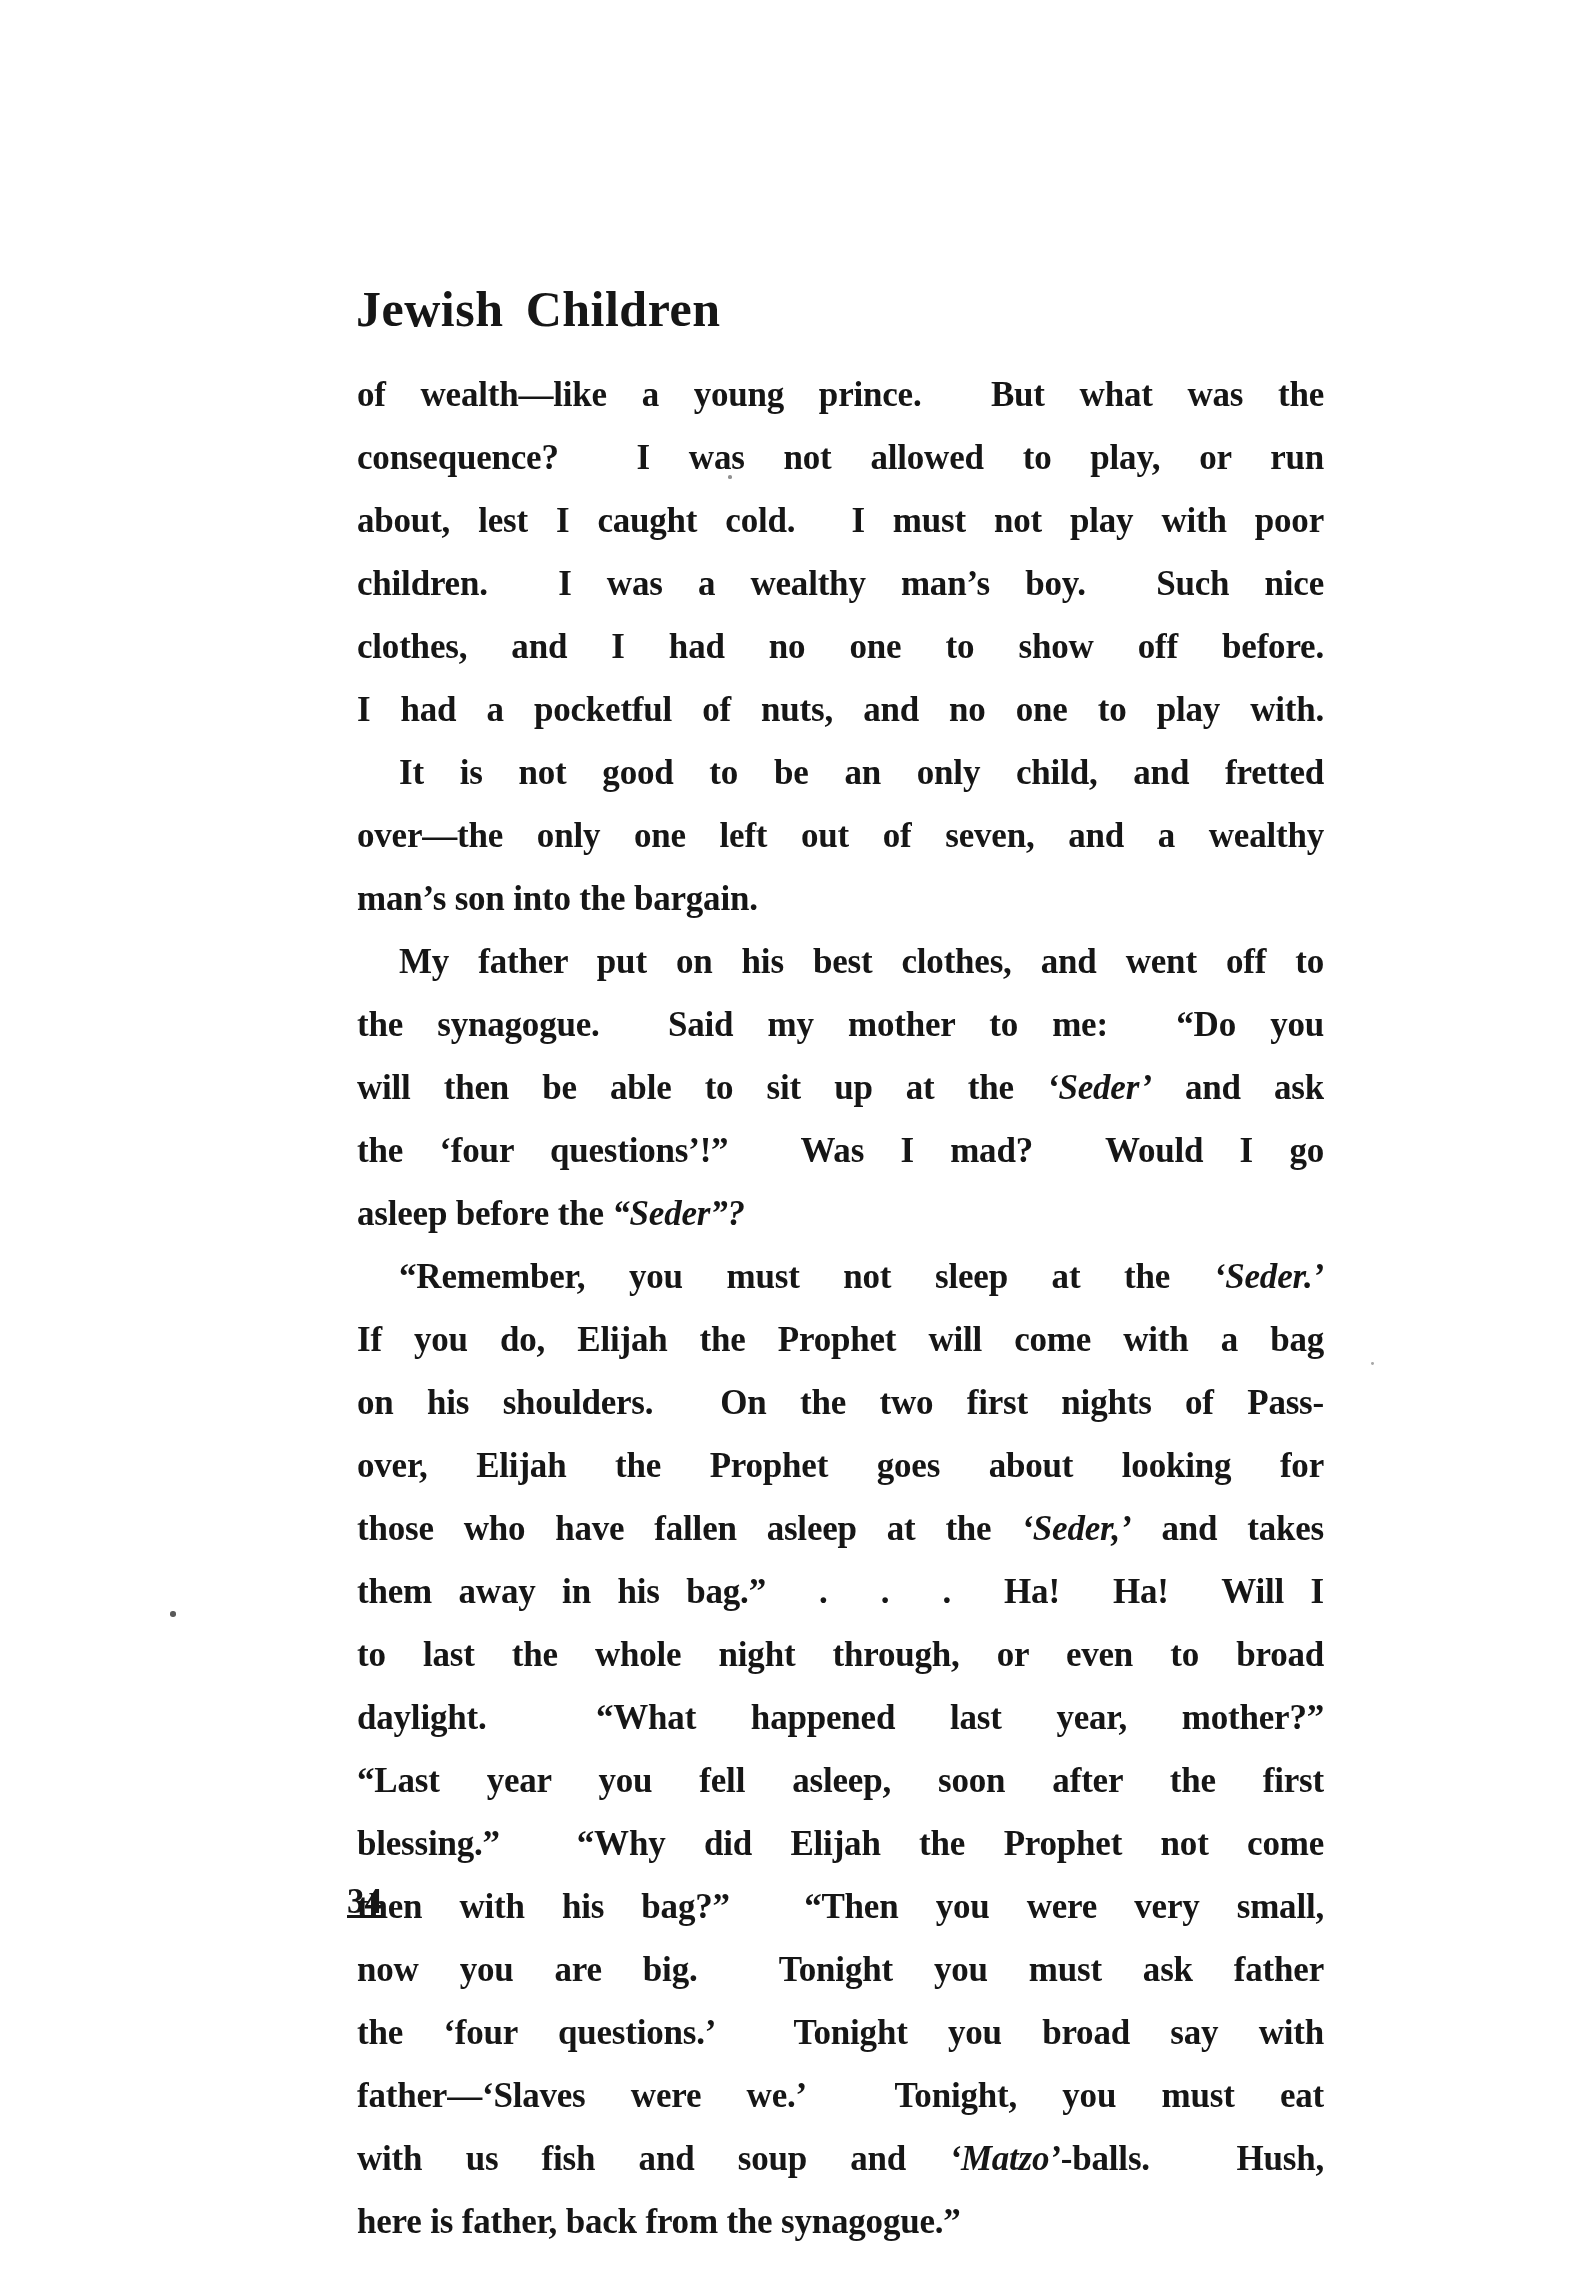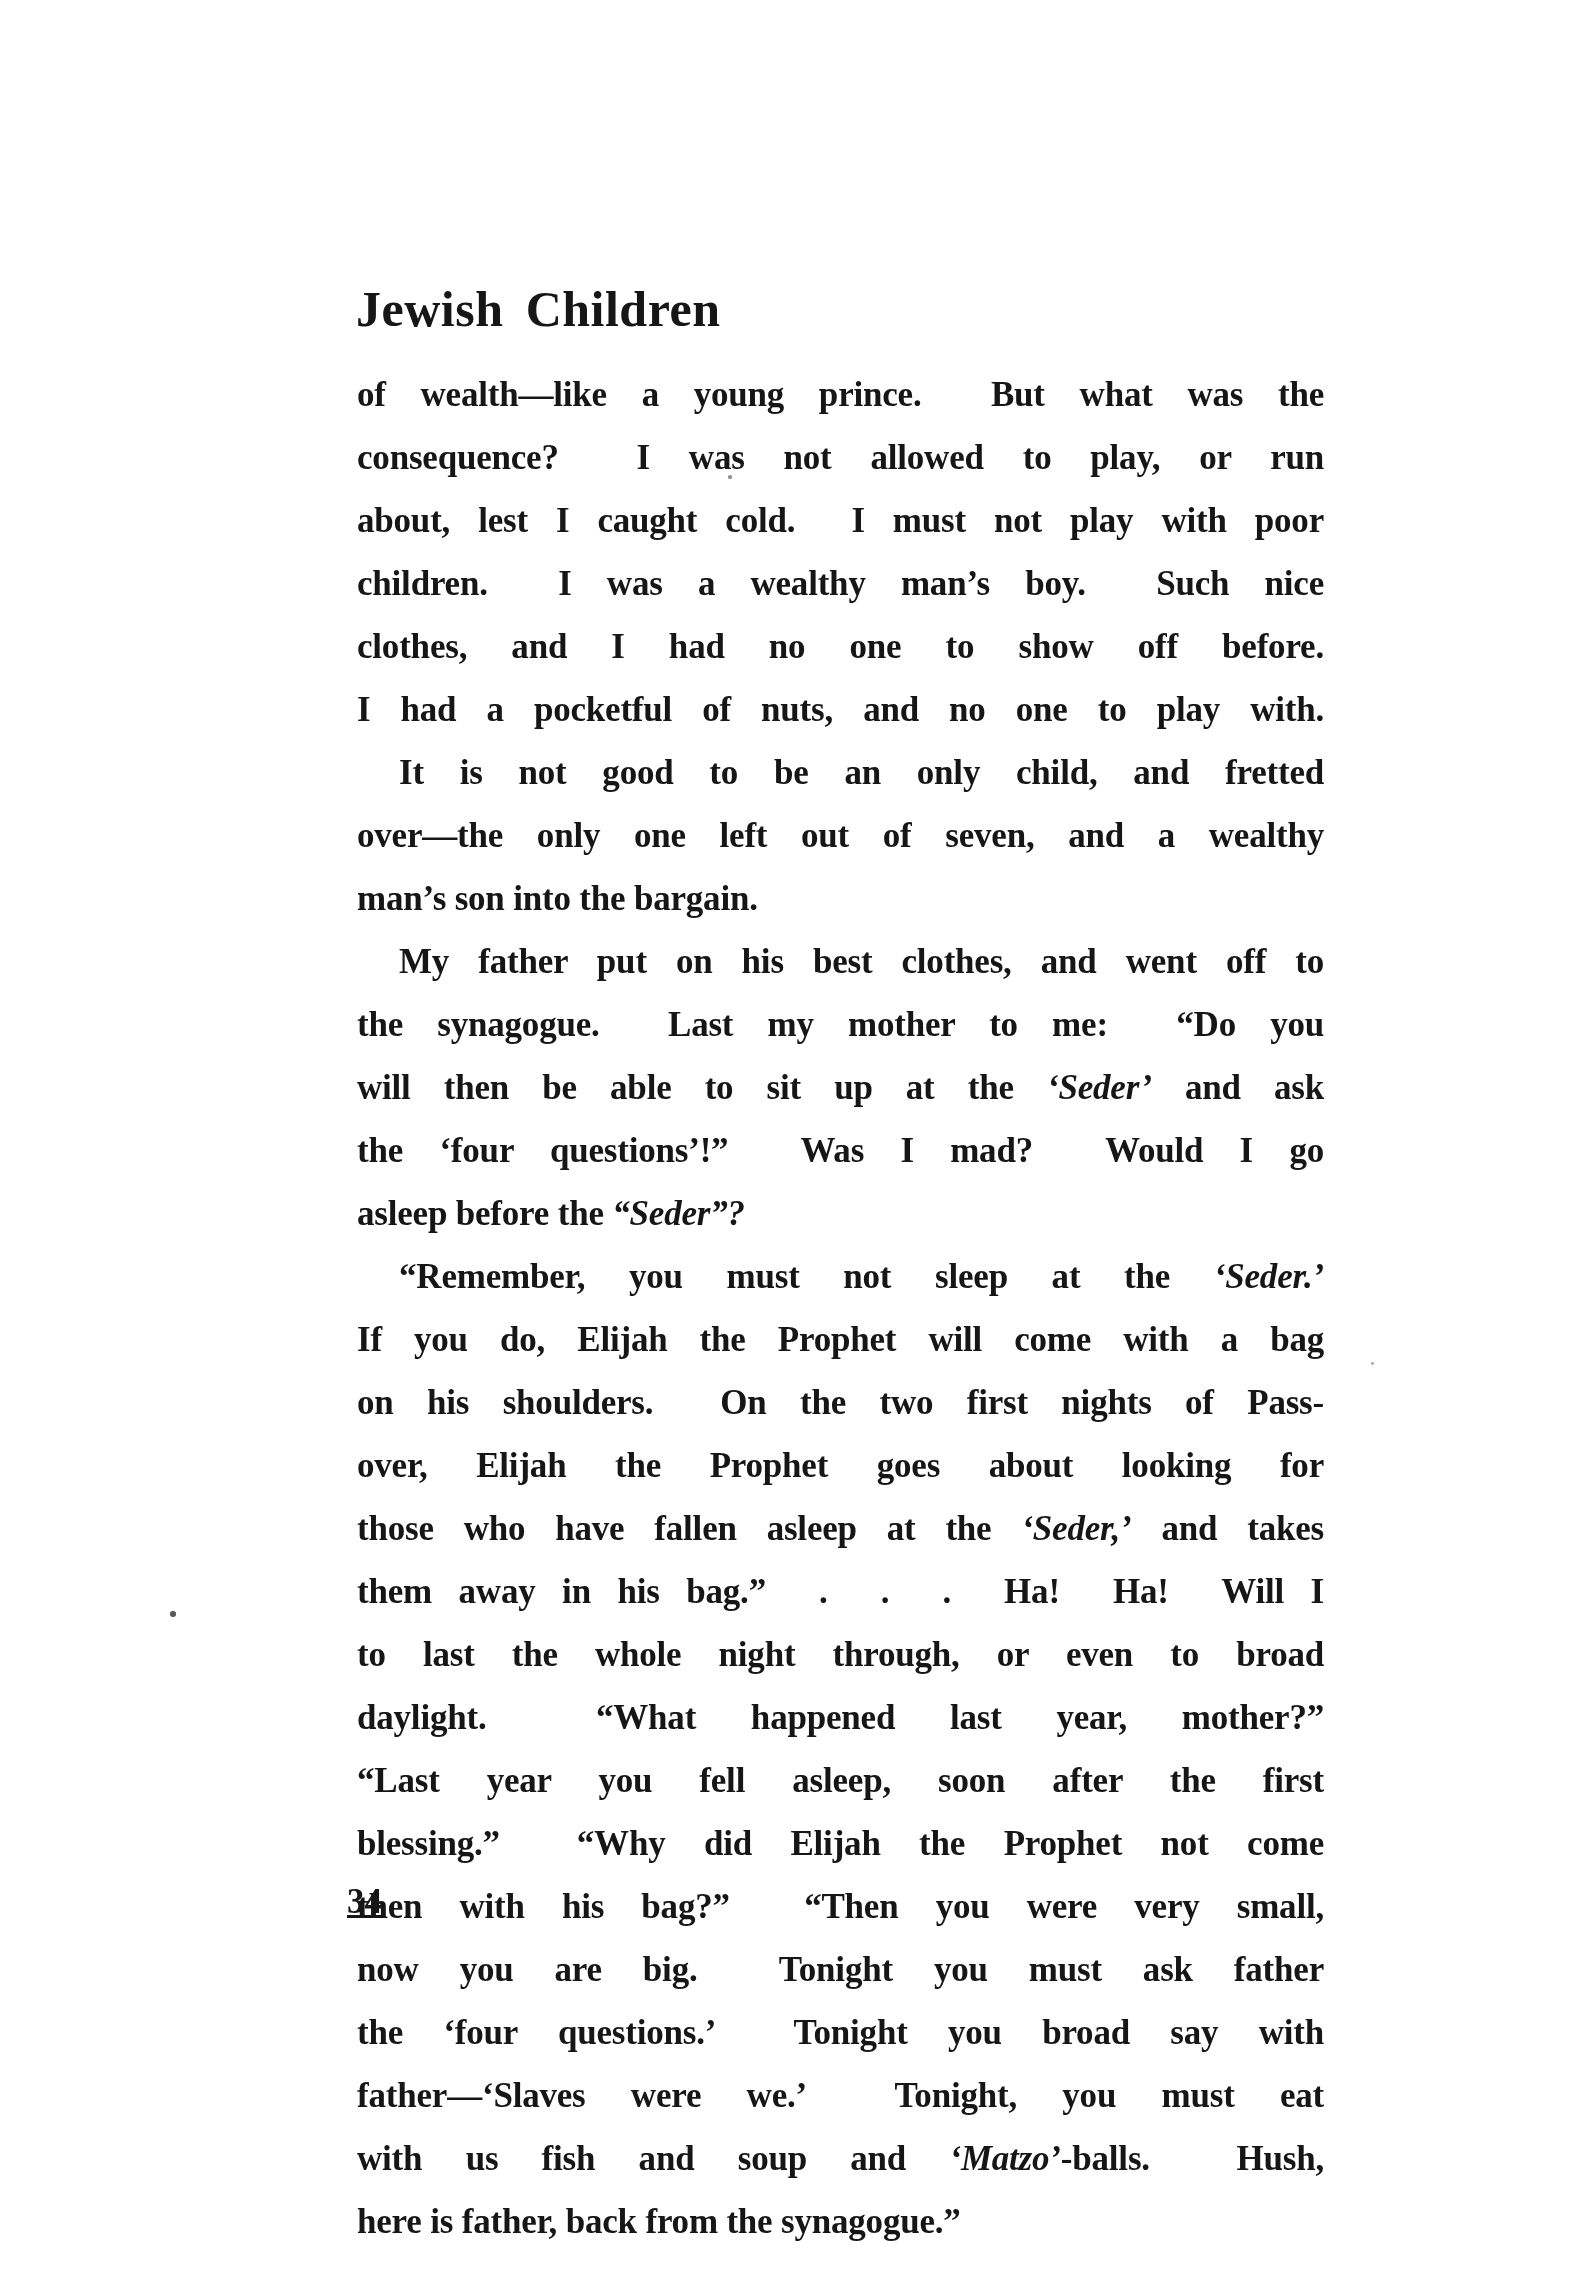--- a/index.html
+++ b/index.html
@@ -80,21 +80,21 @@
       <div class="line"><span>of wealth—like a young prince.  But what was the</span></div>
       <div class="line"><span>consequence?  I was not allowed to play, or run</span></div>
       <div class="line"><span>about, lest I caught cold.  I must not play with poor</span></div>
       <div class="line"><span>children.  I was a wealthy man’s boy.  Such nice</span></div>
       <div class="line"><span>clothes, and I had no one to show off before.</span></div>
       <div class="line"><span>I had a pocketful of nuts, and no one to play with.</span></div>
       <div class="line indent"><span>It is not good to be an only child, and fretted</span></div>
       <div class="line"><span>over—the only one left out of seven, and a wealthy</span></div>
       <div class="line short"><span>man’s son into the bargain.</span></div>
       <div class="line indent"><span>My father put on his best clothes, and went off to</span></div>
-      <div class="line"><span>the synagogue.  Last my mother to me:  “Do you</span></div>
+      <div class="line"><span>the synagogue.  Said my mother to me:  “Do you</span></div>
       <div class="line"><span>will then be able to sit up at the </span><span class="it">‘Seder’</span><span> and ask</span></div>
       <div class="line"><span>the ‘four questions’!”  Was I mad?  Would I go</span></div>
       <div class="line short"><span>asleep before the </span><span class="it">“Seder”?</span></div>
       <div class="line indent"><span>“Remember, you must not sleep at the </span><span class="it">‘Seder.’</span></div>
       <div class="line"><span>If you do, Elijah the Prophet will come with a bag</span></div>
       <div class="line"><span>on his shoulders.  On the two first nights of Pass-</span></div>
       <div class="line"><span>over, Elijah the Prophet goes about looking for</span></div>
       <div class="line"><span>those who have fallen asleep at the </span><span class="it">‘Seder,’</span><span> and takes</span></div>
       <div class="line"><span>them away in his bag.”  .  .  .  Ha!  Ha!  Will I</span></div>
       <div class="line"><span>to last the whole night through, or even to broad</span></div>

